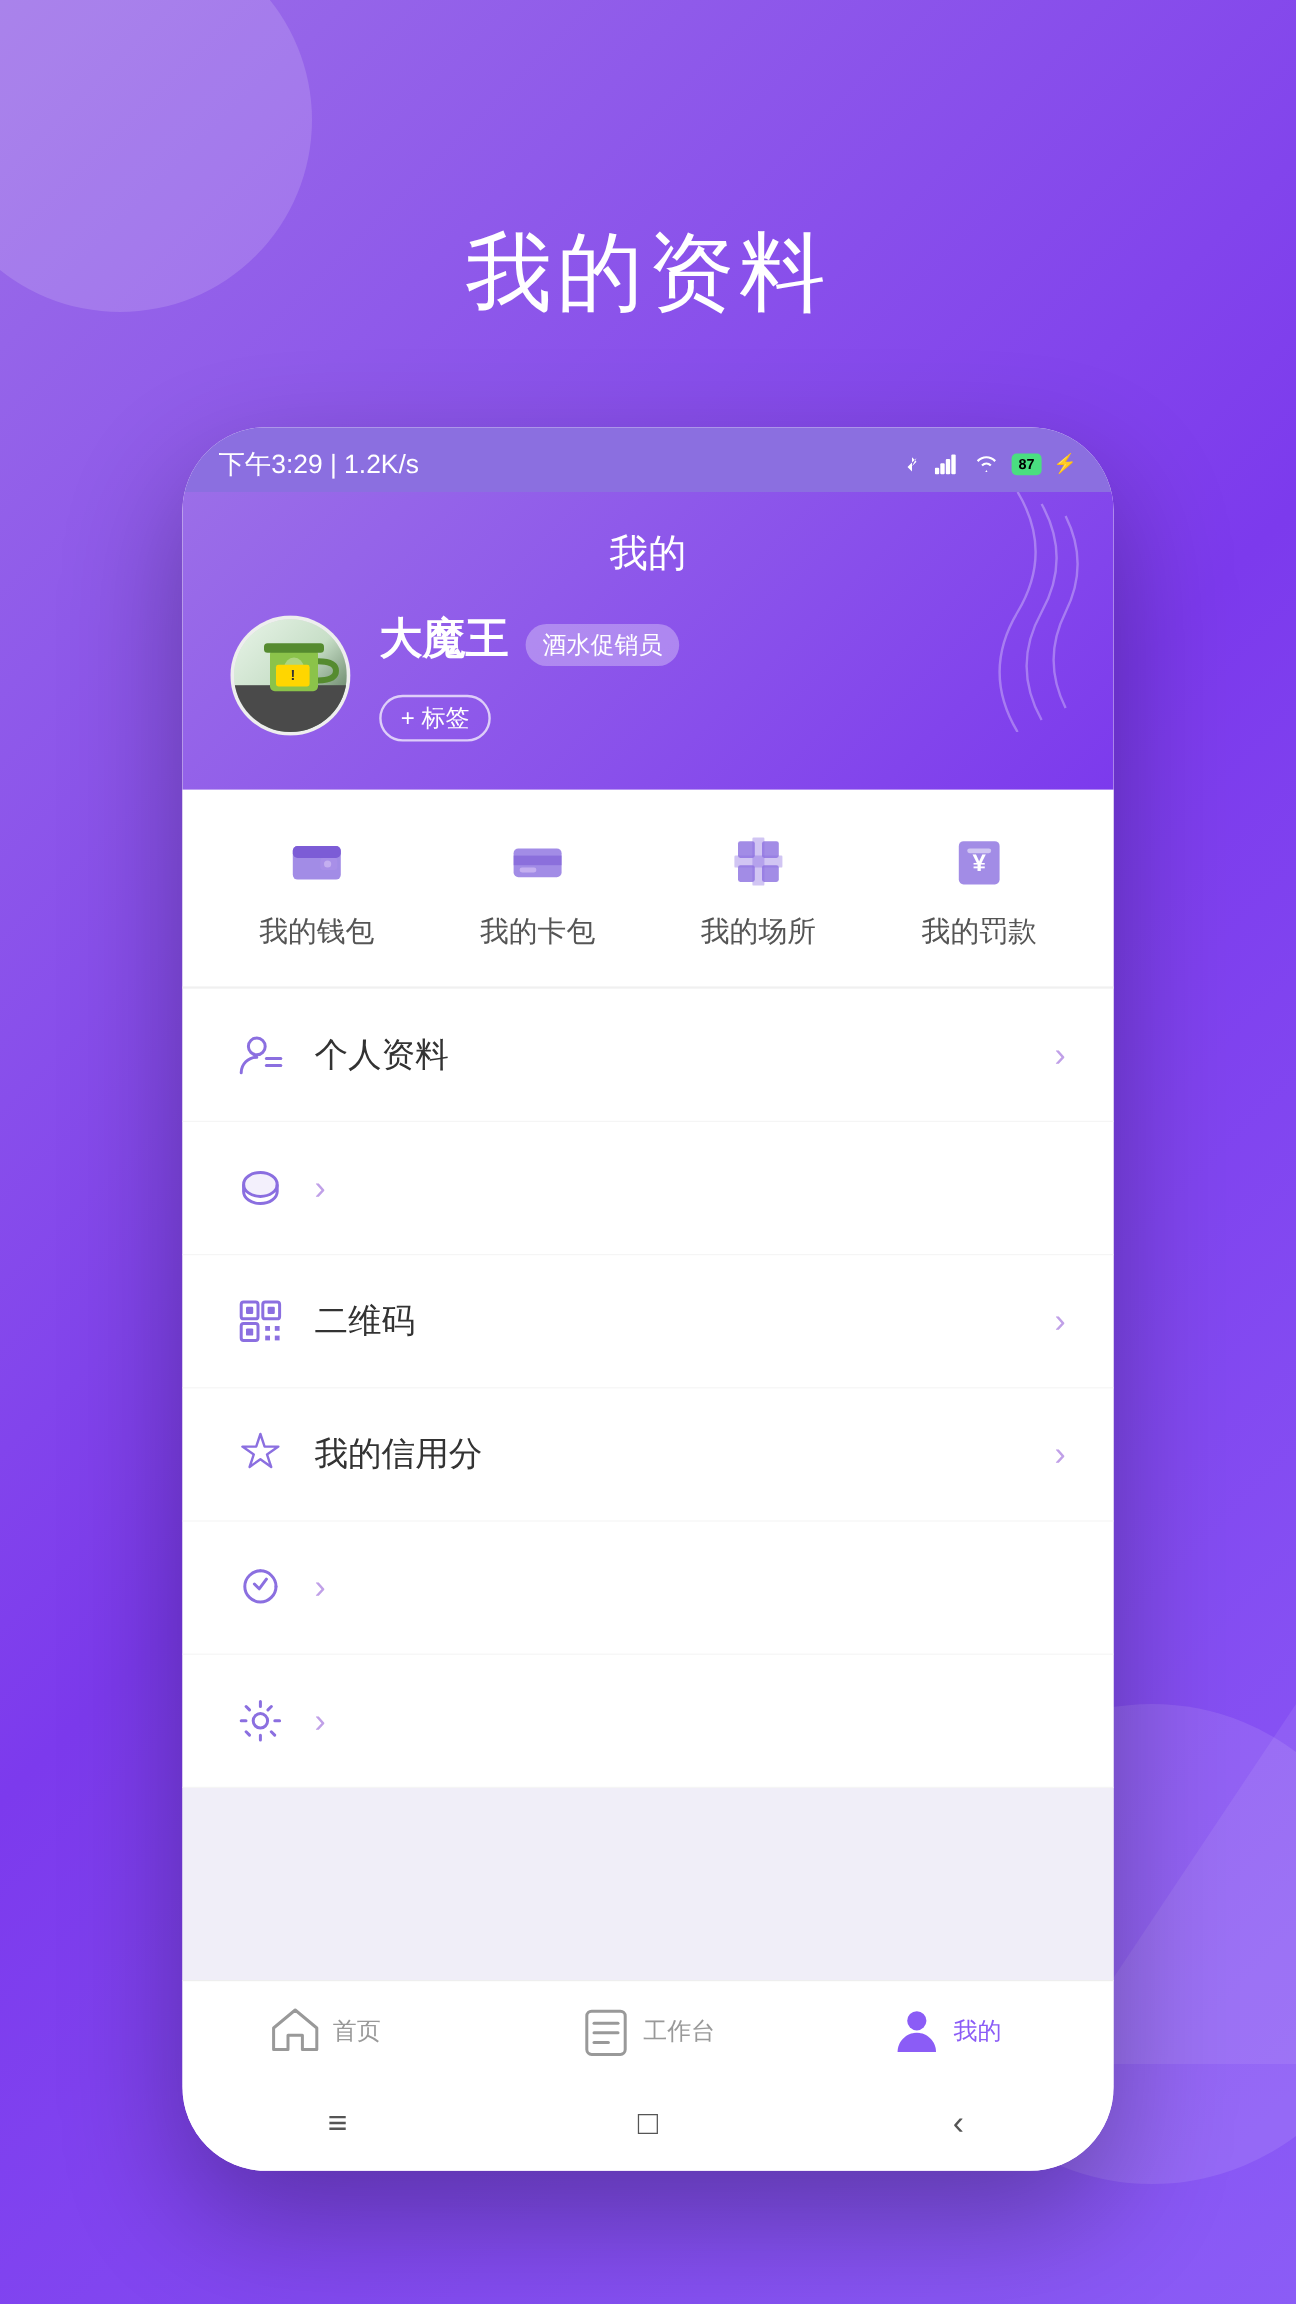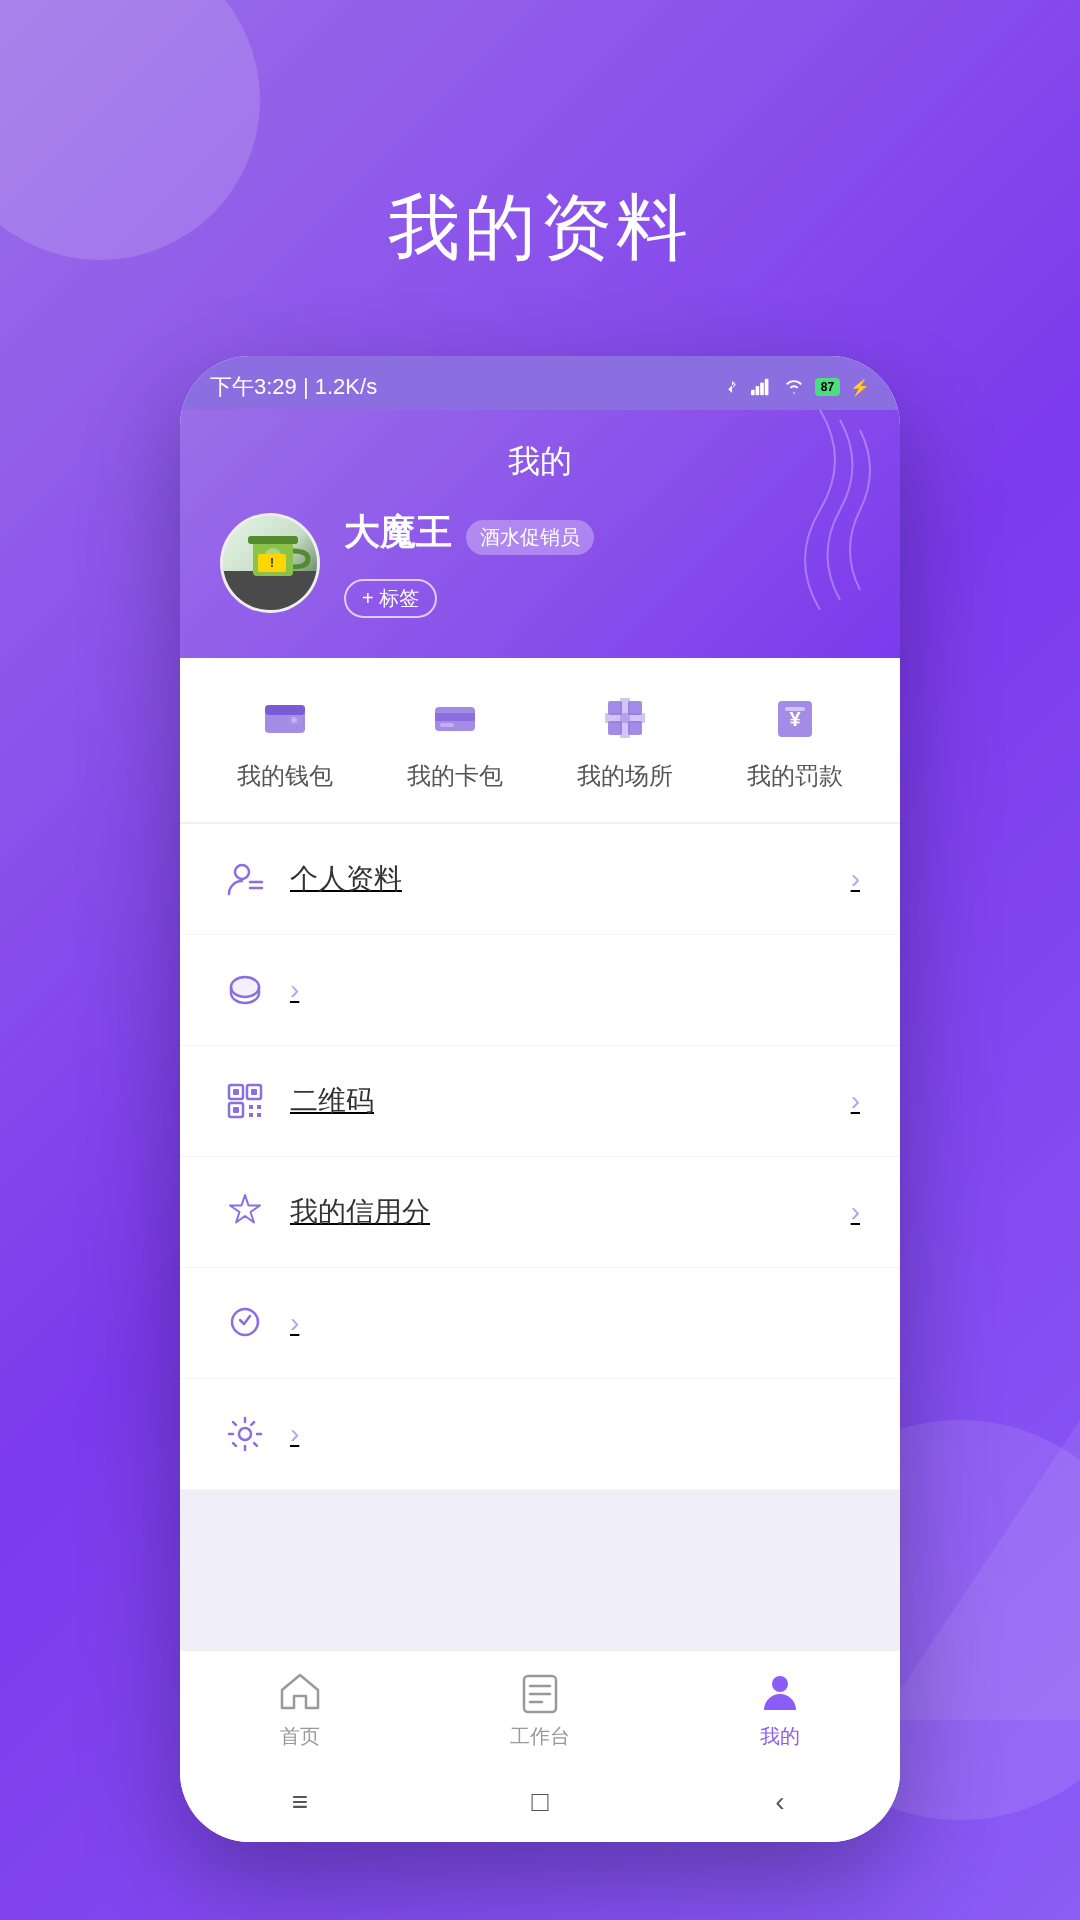--- a/index.html
+++ b/index.html
@@ -56,21 +56,21 @@
       color: white;
       font-weight: 500;
       letter-spacing: 4px;
       text-align: center;
       z-index: 10;
     }
 
     
     .phone-mockup {
       margin-top: 80px;
-      width: 720px;
+      width: 776px;
       background: white;
       border-radius: 70px;
       box-shadow: 0 40px 100px rgba(0,0,0,0.3);
       overflow: hidden;
       z-index: 10;
       position: relative;
     }
 
     
     .status-bar {
@@ -214,21 +214,20 @@
       height: 50px;
     }
     .quick-label {
       font-size: 24px;
       color: #555;
     }
 
     
     .menu-list {
       background: white;
-      text-decoration: underline;
     }
     .menu-item {
       display: flex;
       align-items: center;
       padding: 30px 40px;
       border-bottom: 1px solid #f5f5f5;
       cursor: pointer;
       position: relative;
     }
     .menu-icon {
@@ -264,21 +263,21 @@
     
     .bottom-nav {
       background: white;
       display: flex;
       justify-content: space-around;
       padding: 16px 0 20px;
       border-top: 1px solid #eee;
     }
     .nav-item {
       display: flex;
-      flex-direction: column;
+      flex-direction: row;
       align-items: center;
       gap: 6px;
       cursor: pointer;
       min-width: 120px;
     }
     .nav-icon {
       width: 50px;
       height: 50px;
       display: flex;
       align-items: center;

